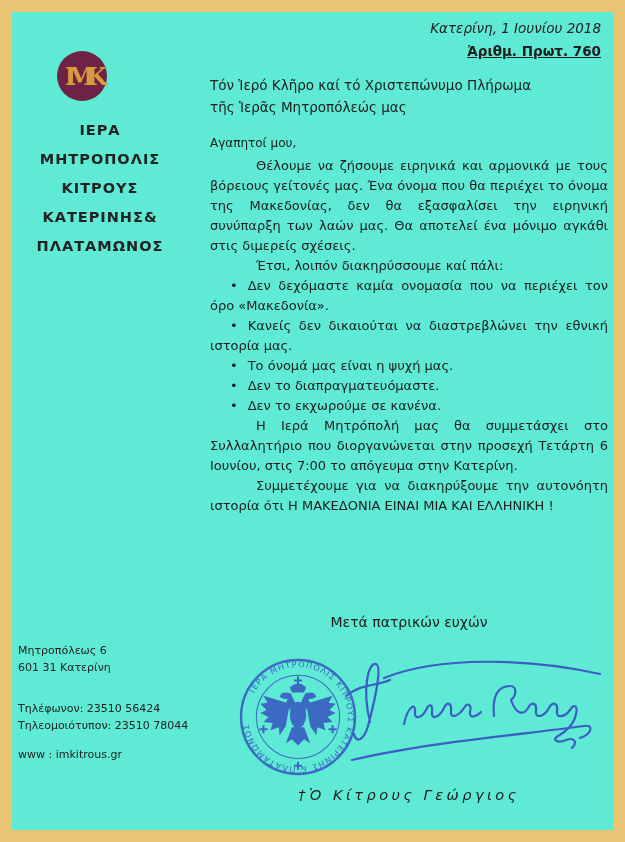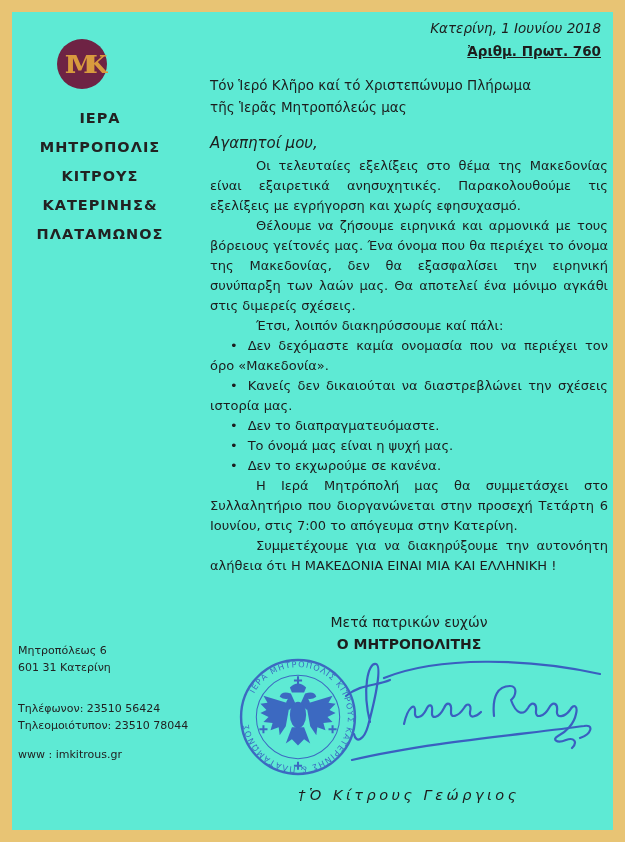--- a/index.html
+++ b/index.html
@@ -15,29 +15,29 @@
   .frame{
     position:absolute;inset:0;
     border:12px solid var(--border-gold,#e8c474);
     pointer-events:none;z-index:50;
   }
   
   .header-block{position:absolute;top:20px;right:24px;text-align:right;z-index:2;}
   .date-line{font-style:italic;font-size:13.5px;}
   .protocol-line{margin-top:7px;font-size:13.5px;font-weight:600;text-decoration:underline;}
   
-  .sidebar{position:absolute;left:20px;top:38px;width:160px;text-align:center;z-index:2;}
+  .sidebar{position:absolute;left:20px;top:50px;width:160px;text-align:center;z-index:2;}
   .logo{position:relative;left:-18px;display:inline-block;}
   .sidebar-title{margin-top:10px;font-size:14.5px;line-height:29px;font-weight:600;letter-spacing:1px;color:#222;}
   .contact{position:absolute;left:18px;top:642px;width:195px;font-size:11px;line-height:17px;color:#222;z-index:2;}
   .contact .gap{height:12px;}
   
   .main{position:absolute;left:210px;top:74px;width:398px;font-size:13px;line-height:20px;z-index:2;}
   .recipient div{font-size:13.5px;line-height:22px;}
-  .salutation{font-style:italic;font-size:15px;margin:14px 0 2px 0;line-height:22px;}
+  .salutation{font-size:12px;margin:14px 0 2px 0;line-height:22px;}
   .para{margin:0;text-align:justify;text-indent:46px;}
   .bullet{text-align:justify;text-indent:20px;}
   .bullet .dot{margin-right:10px;}
   .closing{position:absolute;left:210px;top:612px;width:398px;text-align:center;z-index:2;}
   .closing-1{font-size:14px;line-height:21px;}
   .closing-2{font-size:14px;font-weight:bold;line-height:22px;}
   
   .stamp{position:absolute;left:237px;top:656px;width:122px;height:122px;z-index:3;opacity:.92;}
   .sig{position:absolute;left:318px;top:640px;width:295px;height:140px;z-index:4;}
   .printed-name{position:absolute;left:210px;top:787px;width:398px;text-align:center;
@@ -87,37 +87,35 @@
     <div>www : imkitrous.gr</div>
   </div>
 
   <div class="main">
     <div class="recipient">
       <div>Τόν Ἱερό Κλῆρο καί τό Χριστεπώνυμο Πλήρωμα</div>
       <div>τῆς Ἱερᾶς Μητροπόλεώς μας</div>
     </div>
     <div class="salutation">Αγαπητοί μου,</div>
 
-    <p class="para">Οι τελευταίες εξελίξεις στο θέμα της Μακεδονίας είναι εξαιρετικά ανησυχητικές. Παρακολουθούμε τις εξελίξεις με εγρήγορση και χωρίς εφησυχασμό.</p>
     <p class="para">Θέλουμε να ζήσουμε ειρηνικά και αρμονικά με τους βόρειους γείτονές μας. Ένα όνομα που θα περιέχει το όνομα της Μακεδονίας, δεν θα εξασφαλίσει την ειρηνική συνύπαρξη των λαών μας. Θα αποτελεί ένα μόνιμο αγκάθι στις διμερείς σχέσεις.</p>
     <p class="para">Έτσι, λοιπόν διακηρύσσουμε καί πάλι:</p>
 
     <div class="bullet"><span class="dot">•</span><span>Δεν δεχόμαστε καμία ονομασία που να περιέχει τον όρο «Μακεδονία».</span></div>
-    <div class="bullet"><span class="dot">•</span><span>Κανείς δεν δικαιούται να διαστρεβλώνει την σχέσεις ιστορία μας.</span></div>
+    <div class="bullet"><span class="dot">•</span><span>Κανείς δεν δικαιούται να διαστρεβλώνει την εθνική ιστορία μας.</span></div>
+    <div class="bullet"><span class="dot">•</span><span>Το όνομά μας είναι η ψυχή μας.</span></div>
     <div class="bullet"><span class="dot">•</span><span>Δεν το διαπραγματευόμαστε.</span></div>
-    <div class="bullet"><span class="dot">•</span><span>Το όνομά μας είναι η ψυχή μας.</span></div>
     <div class="bullet"><span class="dot">•</span><span>Δεν το εκχωρούμε σε κανένα.</span></div>
 
     <p class="para">Η Ιερά Μητρόπολή μας θα συμμετάσχει στο Συλλαλητήριο που διοργανώνεται στην προσεχή Τετάρτη 6 Ιουνίου, στις 7:00 το απόγευμα στην Κατερίνη.</p>
-    <p class="para">Συμμετέχουμε για να διακηρύξουμε την αυτονόητη αλήθεια ότι Η ΜΑΚΕΔΟΝΙΑ ΕΙΝΑΙ ΜΙΑ ΚΑΙ ΕΛΛΗΝΙΚΗ !</p>
+    <p class="para">Συμμετέχουμε για να διακηρύξουμε την αυτονόητη ιστορία ότι Η ΜΑΚΕΔΟΝΙΑ ΕΙΝΑΙ ΜΙΑ ΚΑΙ ΕΛΛΗΝΙΚΗ !</p>
   </div>
 
   <div class="closing">
     <div class="closing-1">Μετά πατρικών ευχών</div>
-    <div class="closing-2">Ο ΜΗΤΡΟΠΟΛΙΤΗΣ</div>
   </div>
 
   <svg class="stamp" viewBox="0 0 120 120" aria-hidden="true">
     <circle class="ink-stroke" cx="60" cy="60" r="56" stroke-width="2.4"></circle>
     <circle class="ink-stroke" cx="60" cy="60" r="41" stroke-width="1"></circle>
     <defs>
       <path id="stampArc" d="M 60,60 m -49,0 a 49,49 0 1,1 98,0 a 49,49 0 1,1 -98,0"></path>
     </defs>
     <text class="ink-text" font-size="8" letter-spacing="1.1" transform="rotate(28 60 60)">
       <textPath href="#stampArc" startOffset="0">ΙΕΡΑ ΜΗΤΡΟΠΟΛΙΣ ΚΙΤΡΟΥΣ ΚΑΤΕΡΙΝΗΣ &amp; ΠΛΑΤΑΜΩΝΟΣ</textPath>

